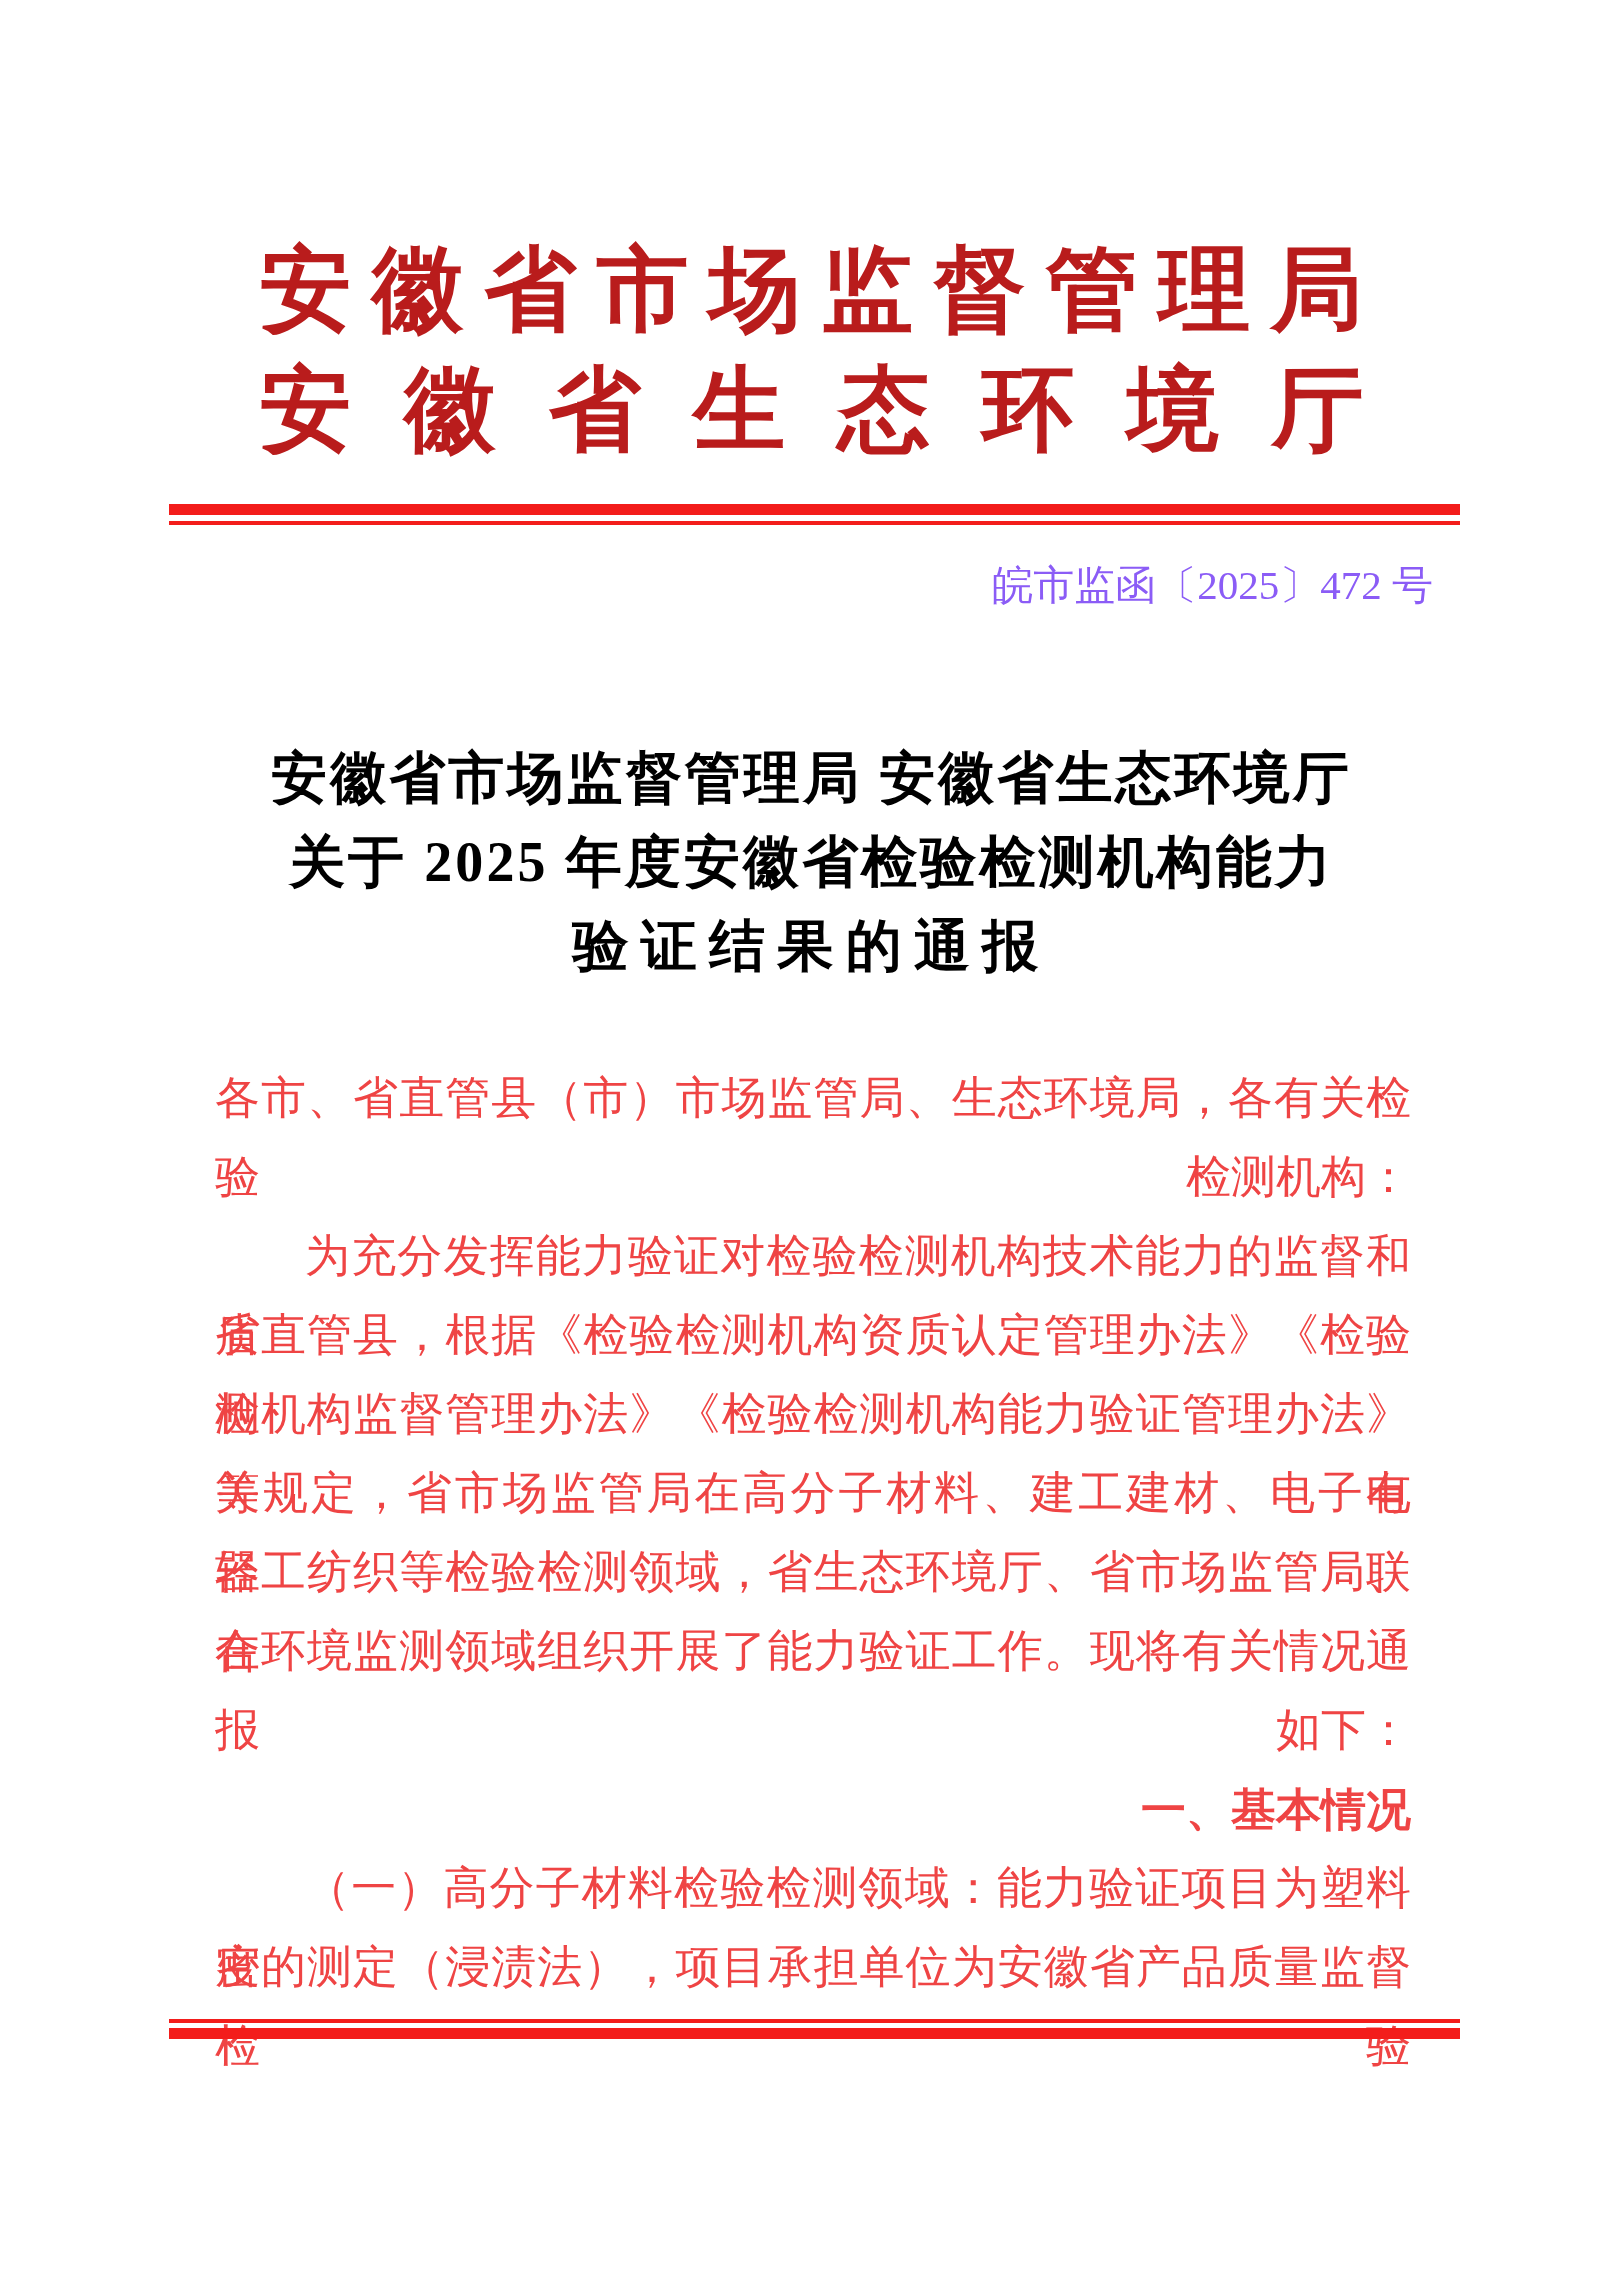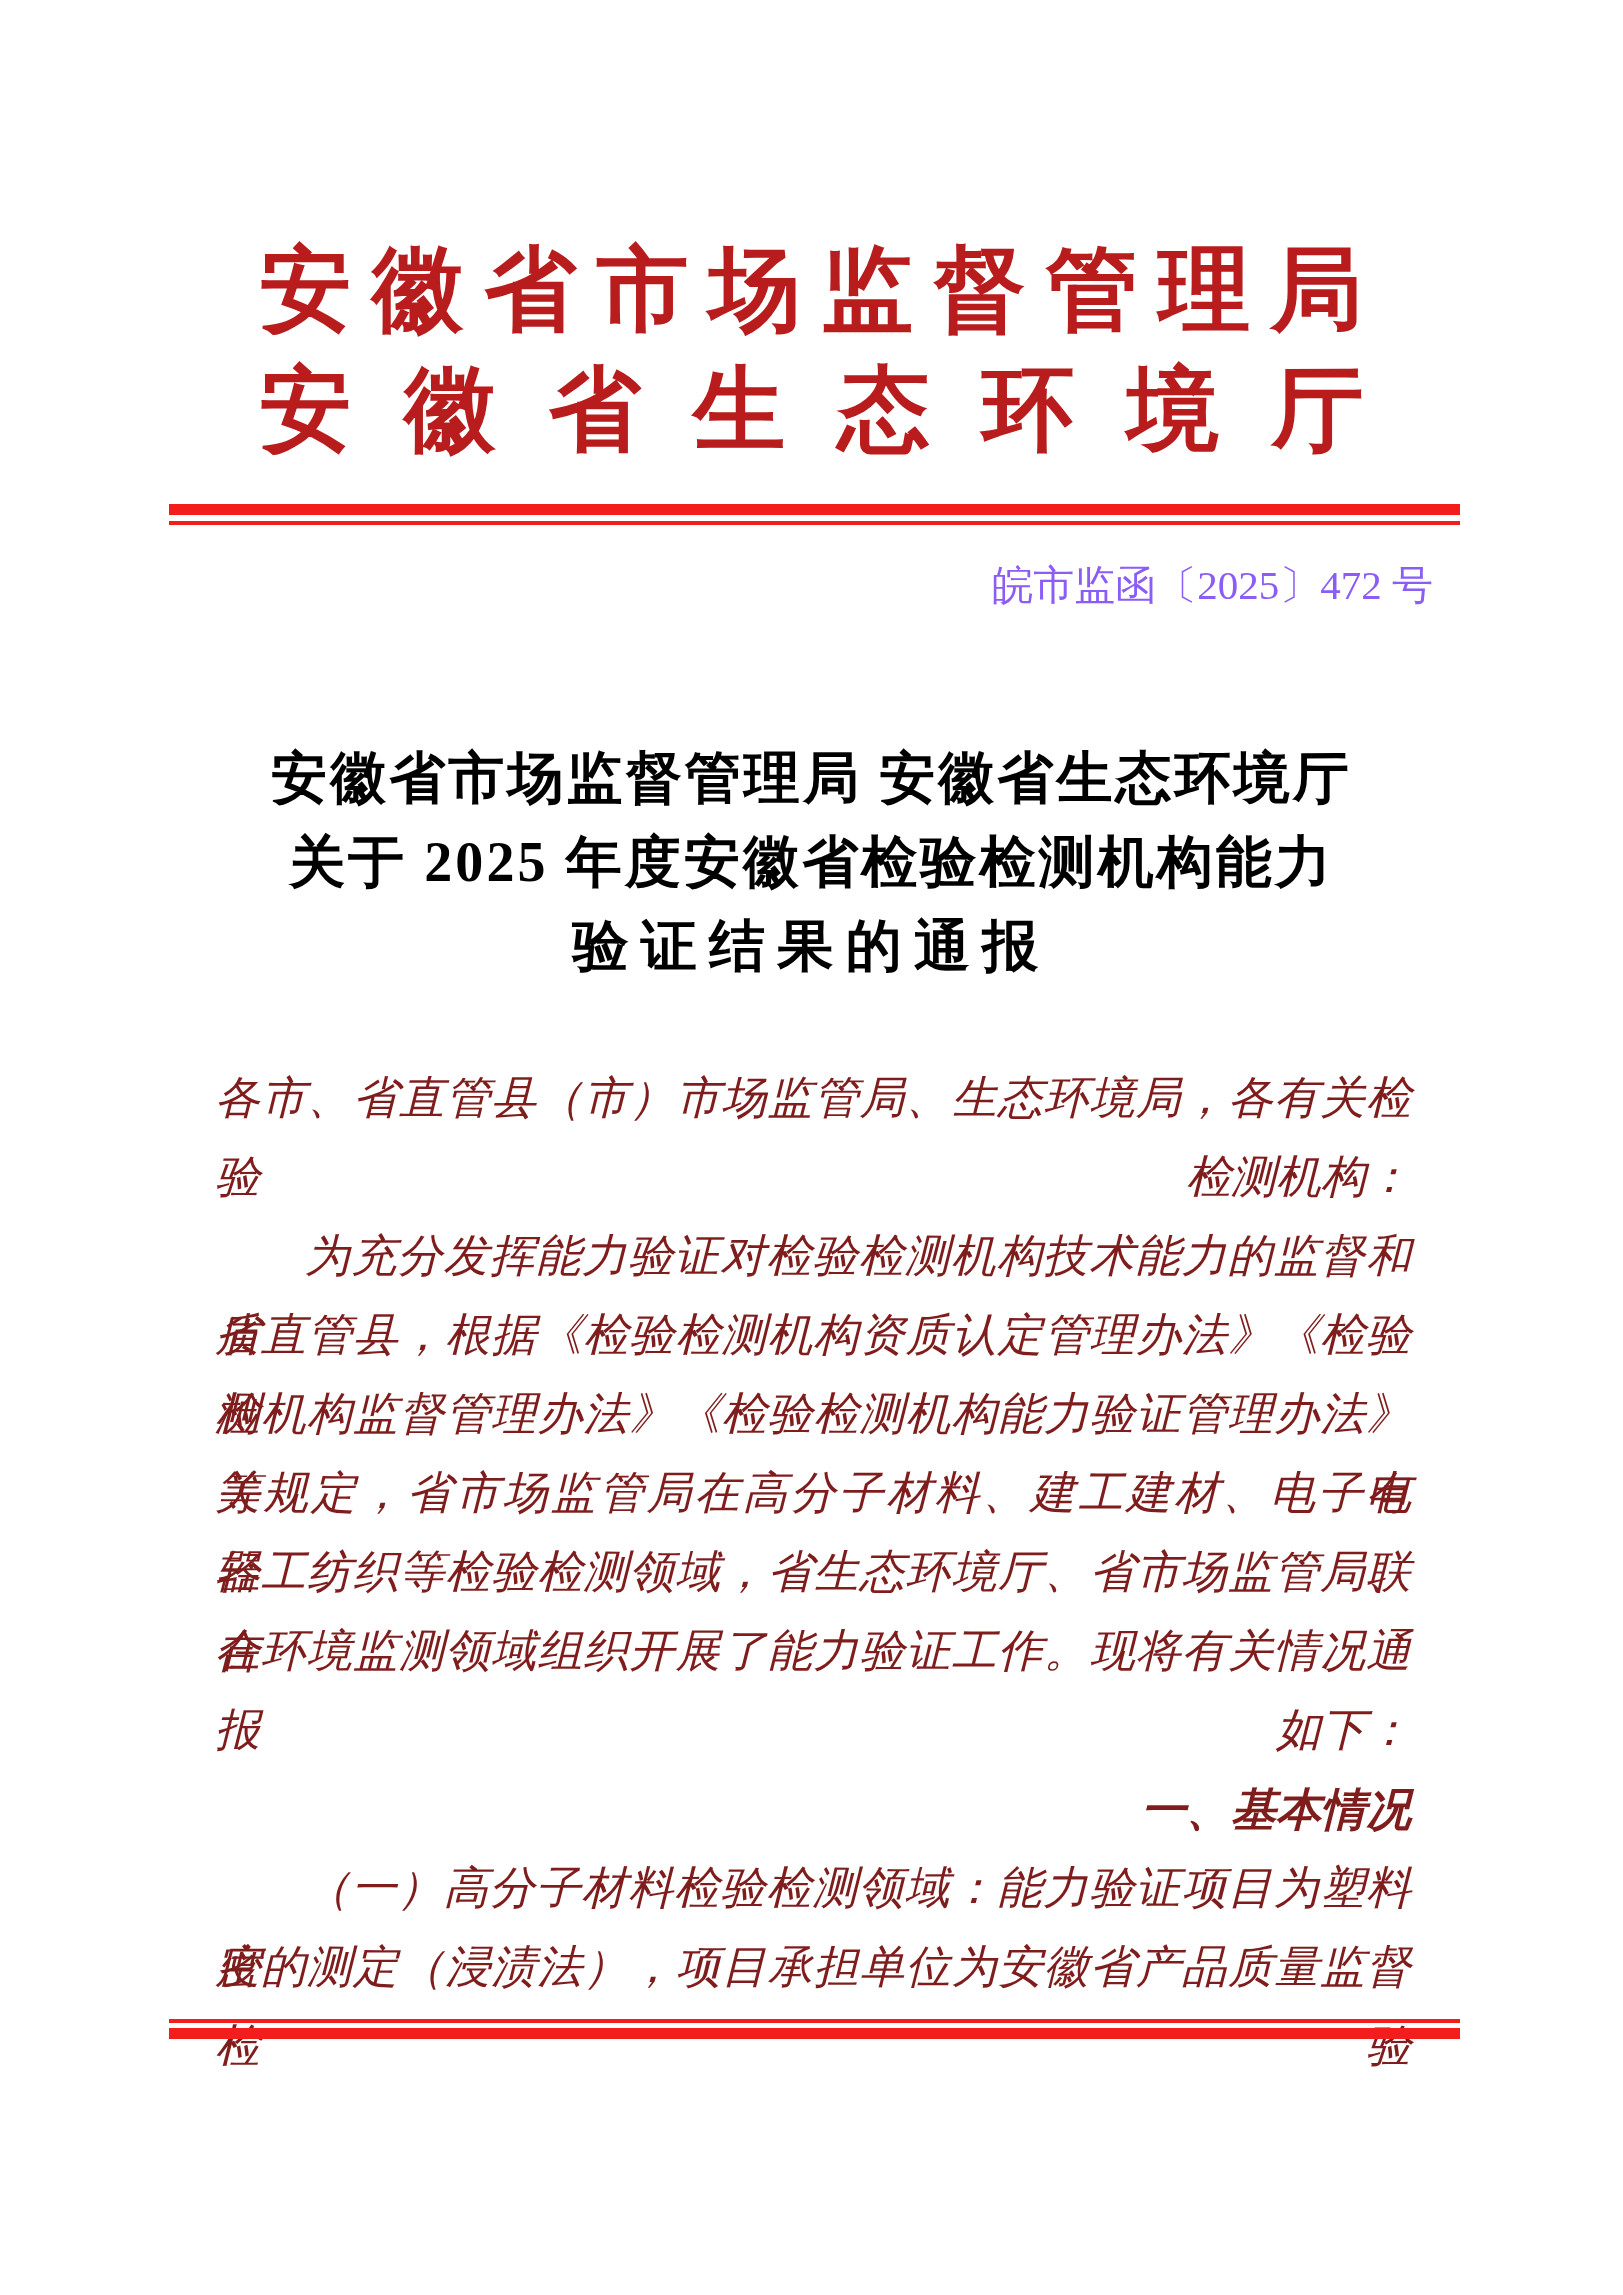--- a/index.html
+++ b/index.html
@@ -89,23 +89,22 @@
   }
   .title-line3 { letter-spacing: 12.3px; }
 
   
   .body-text {
     position: absolute;
     left: 215px;
     top: 1059px;
     width: 1196px;
     font-size: 45px;
-    color: #7f1d1d;
+    color: #ef4444;
     font-family: "Liberation Serif", "DejaVu Serif", serif;
-    font-style: italic;
   }
   .line {
     height: 79px;
     line-height: 79px;
     white-space: nowrap;
     text-align: right;
   }
   .line.fill {
     white-space: normal;
     text-align: justify;

